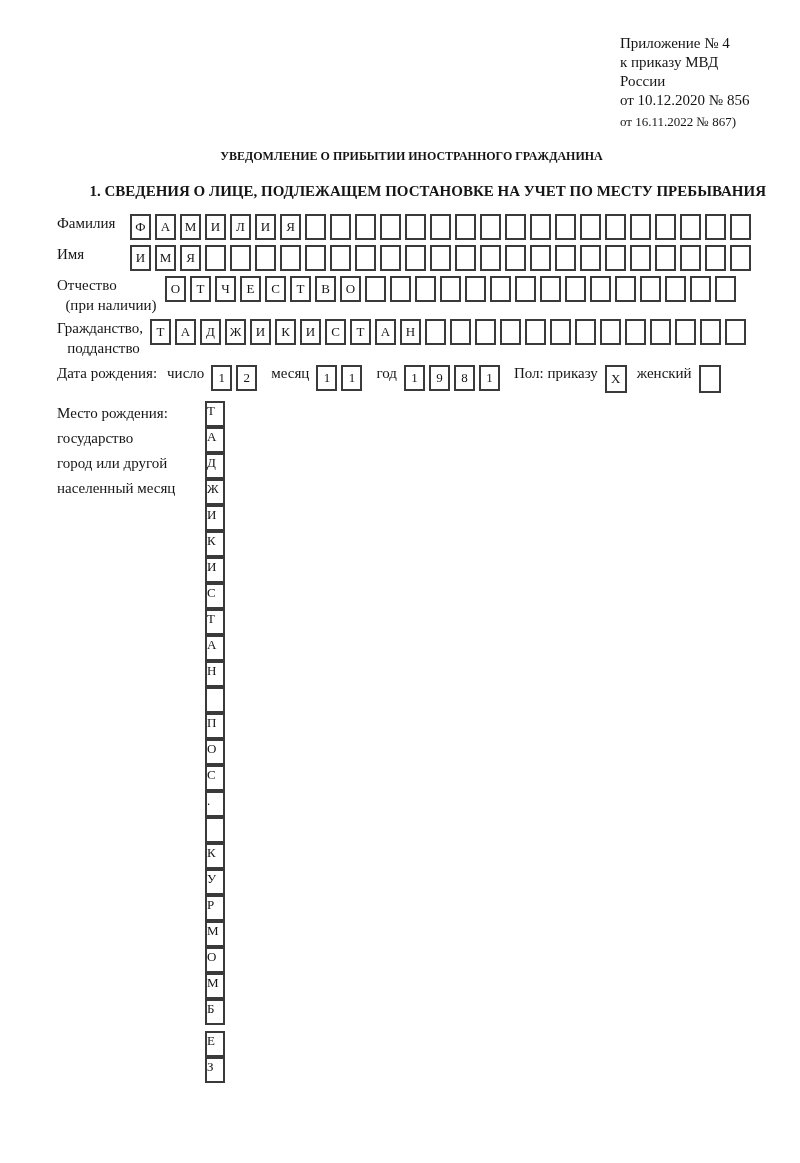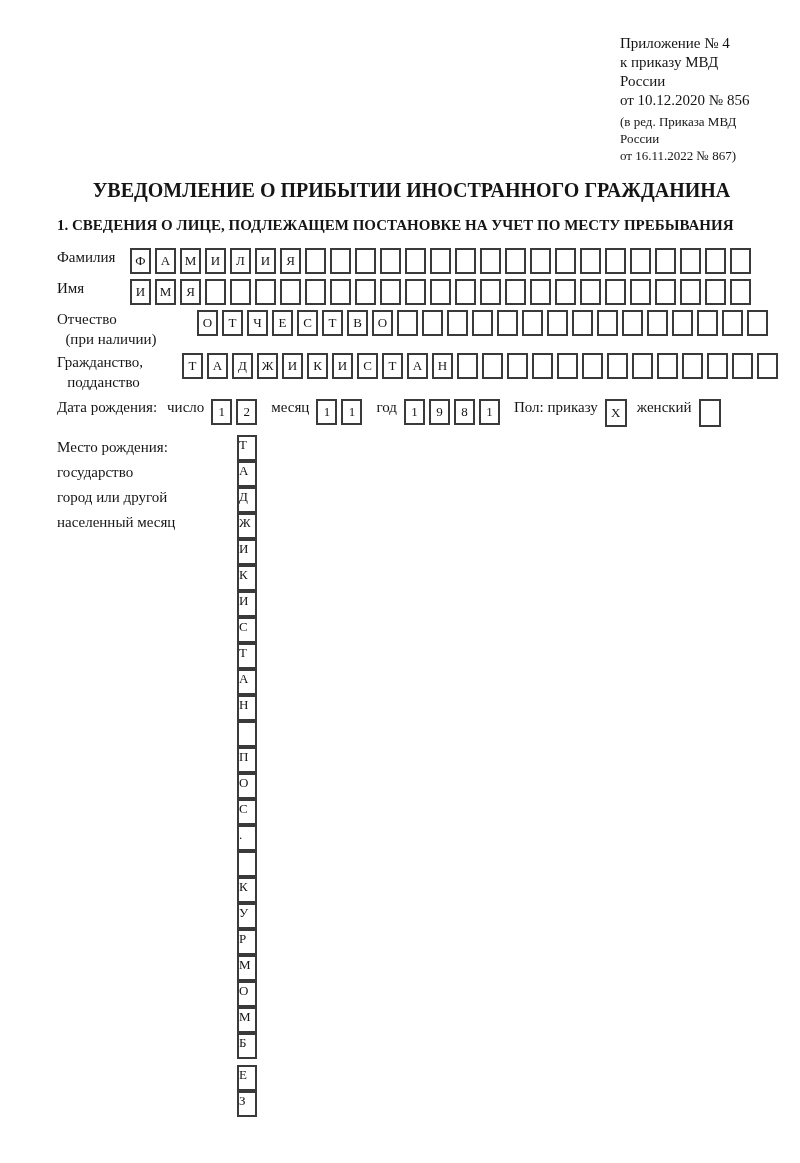--- a/index.html
+++ b/index.html
@@ -12,58 +12,57 @@
     overflow: hidden;
     position: relative;
   }
   .page { padding: 34px 34px 0 57px; }
 
   
   .top-ref { margin-left: 563px; line-height: 19px; }
   .top-ref .small { font-size: 13px; line-height: 17px; margin-top: 3px; }
   .forma { text-align: right; font-weight: bold; margin-top: 18px; letter-spacing: .5px; }
 
-  .title { text-align: center; font-weight: bold; font-size: 20px; line-height: 22px; margin-top: 15px; }
+  .title { text-align: center; font-weight: bold; font-size: 12px; line-height: 22px; margin-top: 15px; }
   .blank-line { display:inline-block; width: 54px; border-bottom: 2px solid #333; height: 12px; margin-left: 8px; }
 
-  .section-heading { font-weight: bold; font-size: 15px; margin-top: 16px; text-align: left; white-space: nowrap; }
+  .section-heading { font-weight: bold; font-size: 15px; margin-top: 16px; text-align: right; white-space: nowrap; }
 
   
   .cells { display: flex; flex-wrap: nowrap; align-items: center; }
   .cell {
     display: inline-flex; align-items: center; justify-content: center;
     width: 21px; height: 26px; border: 2px solid #3a3a3a;
     margin-right: 4px; font-size: 13px; flex-shrink: 0; background: #fff;
   }
   .sm .cell  { width: 20px; margin-right: 3px; }
   .chk .cell { width: 22px; height: 28px; margin-right: 0; }
 
   .frow { display: flex; align-items: flex-start; margin-top: 5px; }
-  .frow.top { align-items: flex-start; gap: 32px; }
+  .frow.top { align-items: flex-start; }
   .flabel { flex-shrink: 0; line-height: 18px; }
   .w73  { width: 73px; }
   .w108 { width: 108px; }
   .w93  { width: 93px; }
   .w148 { width: 148px; }
   .lblock span { display: block; }
   .mt2 { margin-top: 2px; text-align: center; }
 
   .inline-lbl { margin: 0 7px 0 10px; flex-shrink: 0; }
 </style>
 </head>
 <body>
 
 <div class="page">
 
   <div class="top-ref">
     <div>Приложение № 4</div>
     <div>к приказу МВД России</div>
     <div>от 10.12.2020 № 856</div>
     <div class="small">
-      <div>(в ред. Приказа МВД России</div>
       <div>от 16.11.2022 № 867)</div>
     </div>
   </div>
 
 
   <div class="title">
     <div>УВЕДОМЛЕНИЕ О ПРИБЫТИИ ИНОСТРАННОГО ГРАЖДАНИНА</div>
   </div>
 
   <div class="section-heading">1. СВЕДЕНИЯ О ЛИЦЕ, ПОДЛЕЖАЩЕМ ПОСТАНОВКЕ НА УЧЕТ ПО МЕСТУ ПРЕБЫВАНИЯ</div>

